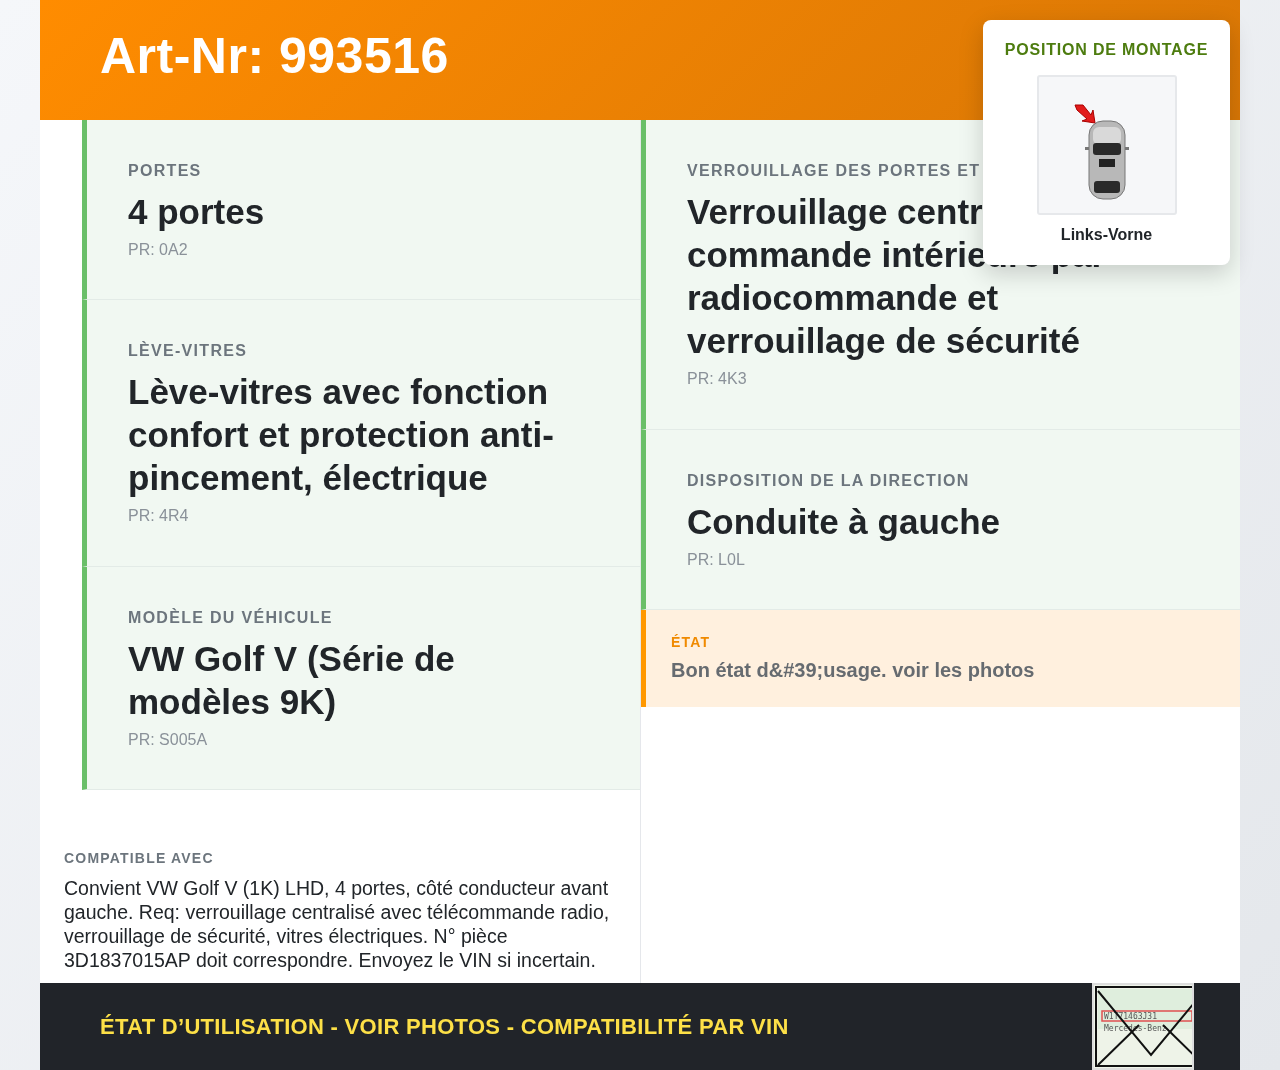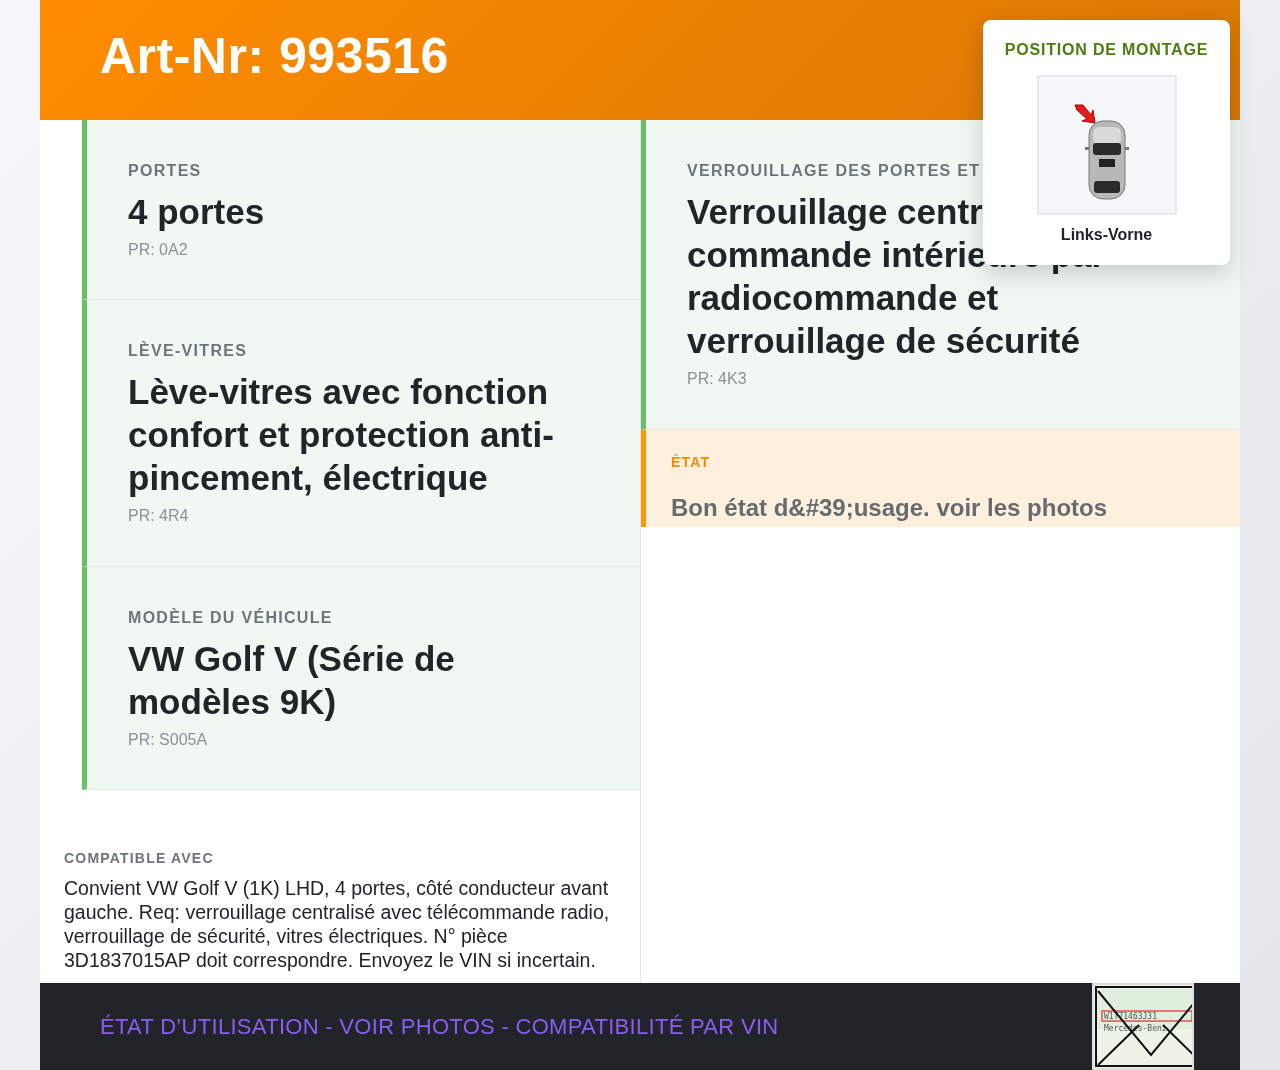--- a/index.html
+++ b/index.html
@@ -59,29 +59,29 @@
     font-size: 19.5px; font-weight: 500; color: #212529; line-height: 24px; margin-top: 10px;
   }
   .etat {
     background: #fff0de; border-left: 5px solid #ff9800; height: 97px;
     padding: 24px 36px 0 25px;
   }
   .etat .label {
     font-size: 14px; font-weight: 700; letter-spacing: 1.2px; color: #f08a00; line-height: 16px;
   }
   .etat .text {
-    font-size: 24px; font-weight: 700; color: #666b70; margin-top: 26px; line-height: 24px;
+    font-size: 20px; font-weight: 700; color: #666b70; margin-top: 8px; line-height: 24px;
   }
   .footer {
     position: absolute; left: 0; top: 983px; width: 1200px; height: 87px;
     background: #212429;
   }
   .footer .ftxt {
     position: absolute; left: 60px; top: 31px;
-    font-size: 22px; font-weight: 400; color: #8b5cf6; letter-spacing: 0.3px; line-height: 26px;
+    font-size: 22px; font-weight: 700; color: #fde047; letter-spacing: 0.3px; line-height: 26px;
   }
   .vin-thumb {
     position: absolute; left: 1052px; top: 0px; width: 102px; height: 87px;
     background: #f2f4ee; border: 2px solid #ddd; overflow: hidden;
   }
   .popup {
     position: absolute; left: 983px; top: 20px; width: 247px; height: 245px;
     background: #ffffff; border-radius: 8px;
     box-shadow: 0 8px 24px rgba(0,0,0,0.18);
     text-align: center;
@@ -131,20 +131,25 @@
       <div class="label">COMPATIBLE AVEC</div>
       <div class="text">Convient VW Golf V (1K) LHD, 4 portes, côté conducteur avant gauche. Req: verrouillage centralisé avec télécommande radio, verrouillage de sécurité, vitres électriques. N° pièce 3D1837015AP doit correspondre. Envoyez le VIN si incertain.</div>
     </div>
 
     <div class="col right">
       <div class="card r1">
         <div class="label">VERROUILLAGE DES PORTES ET DU COFFRE</div>
         <div class="value">Verrouillage centralisé avec commande intérieure par radiocommande et verrouillage de sécurité</div>
         <div class="pr">PR: 4K3</div>
       </div>
+      <div class="card r2">
+        <div class="label">DISPOSITION DE LA DIRECTION</div>
+        <div class="value">Conduite à gauche</div>
+        <div class="pr">PR: L0L</div>
+      </div>
       <div class="etat">
         <div class="label">ÉTAT</div>
         <div class="text">Bon état d&amp;#39;usage. voir les photos</div>
       </div>
     </div>
   </div>
 
   <div class="footer">
     <div class="ftxt">ÉTAT D’UTILISATION - VOIR PHOTOS - COMPATIBILITÉ PAR VIN</div>
     <div class="vin-thumb">

